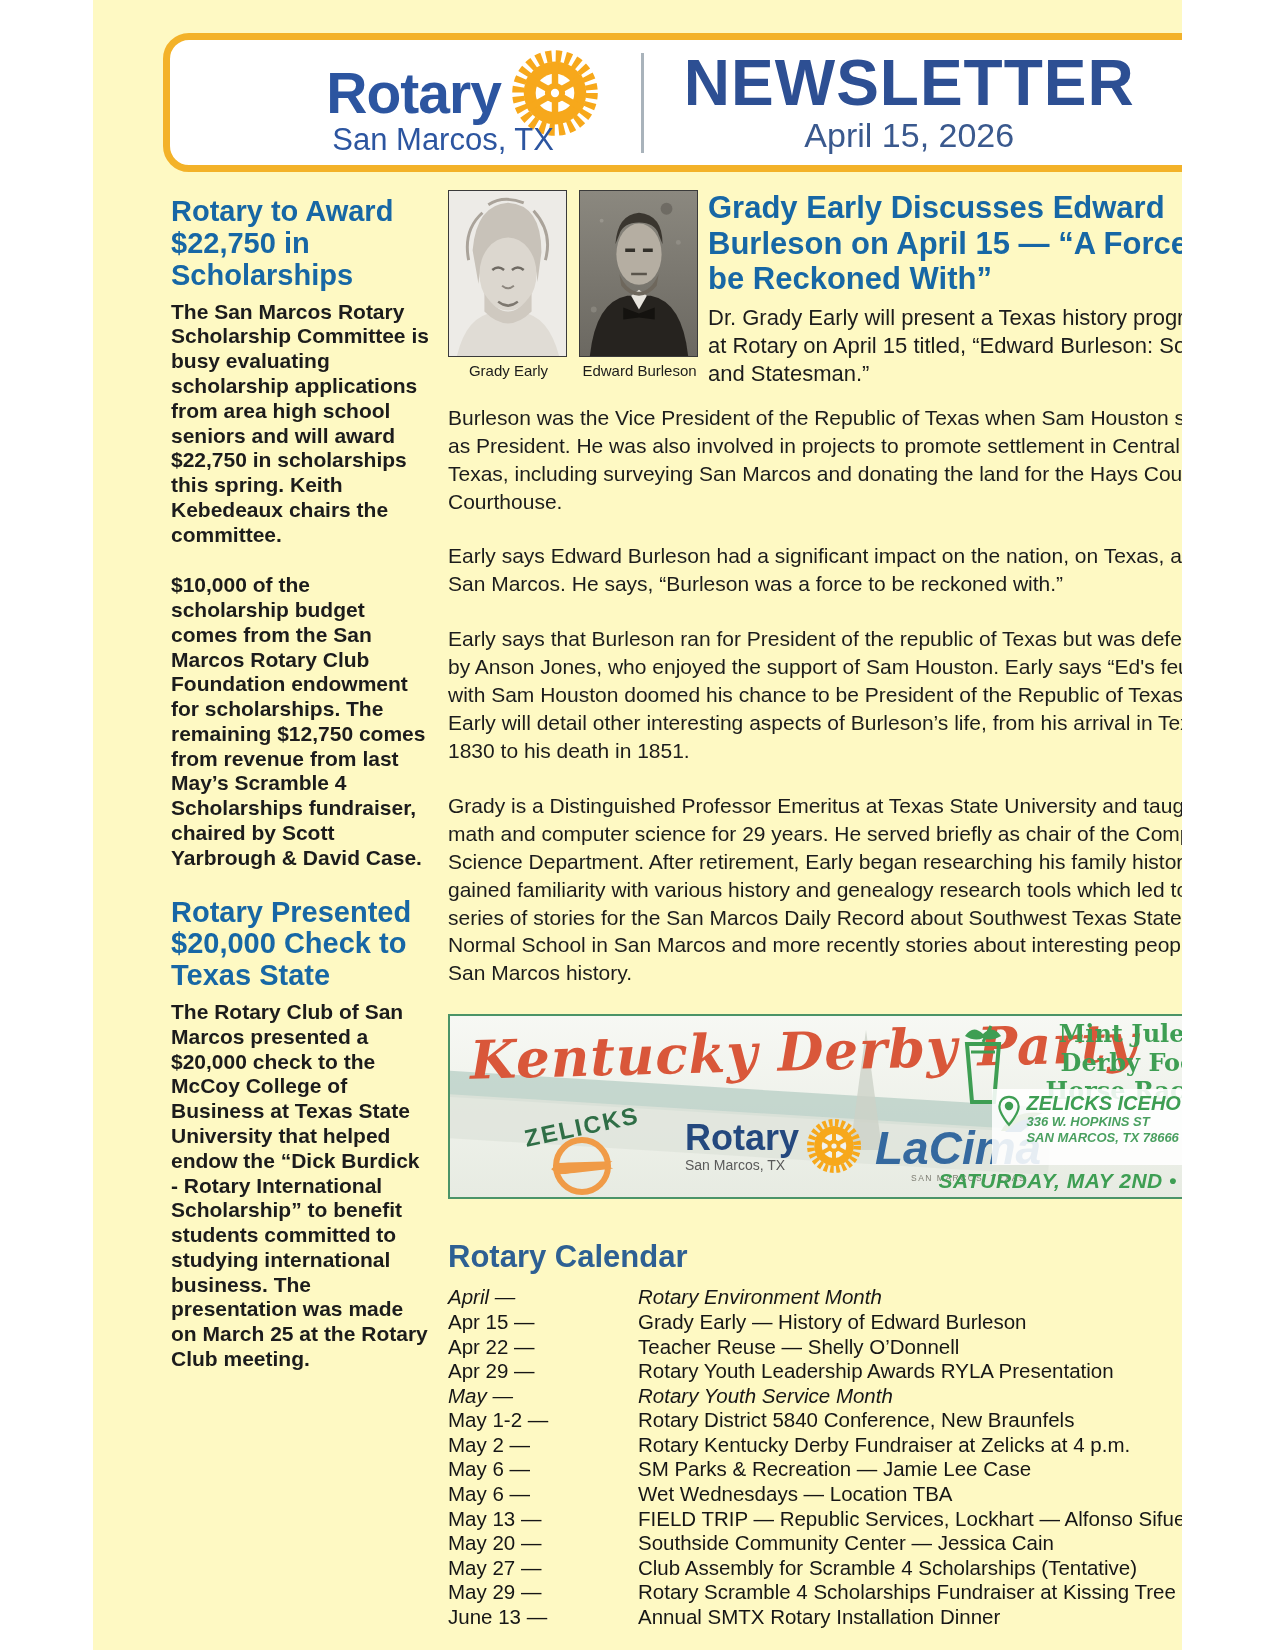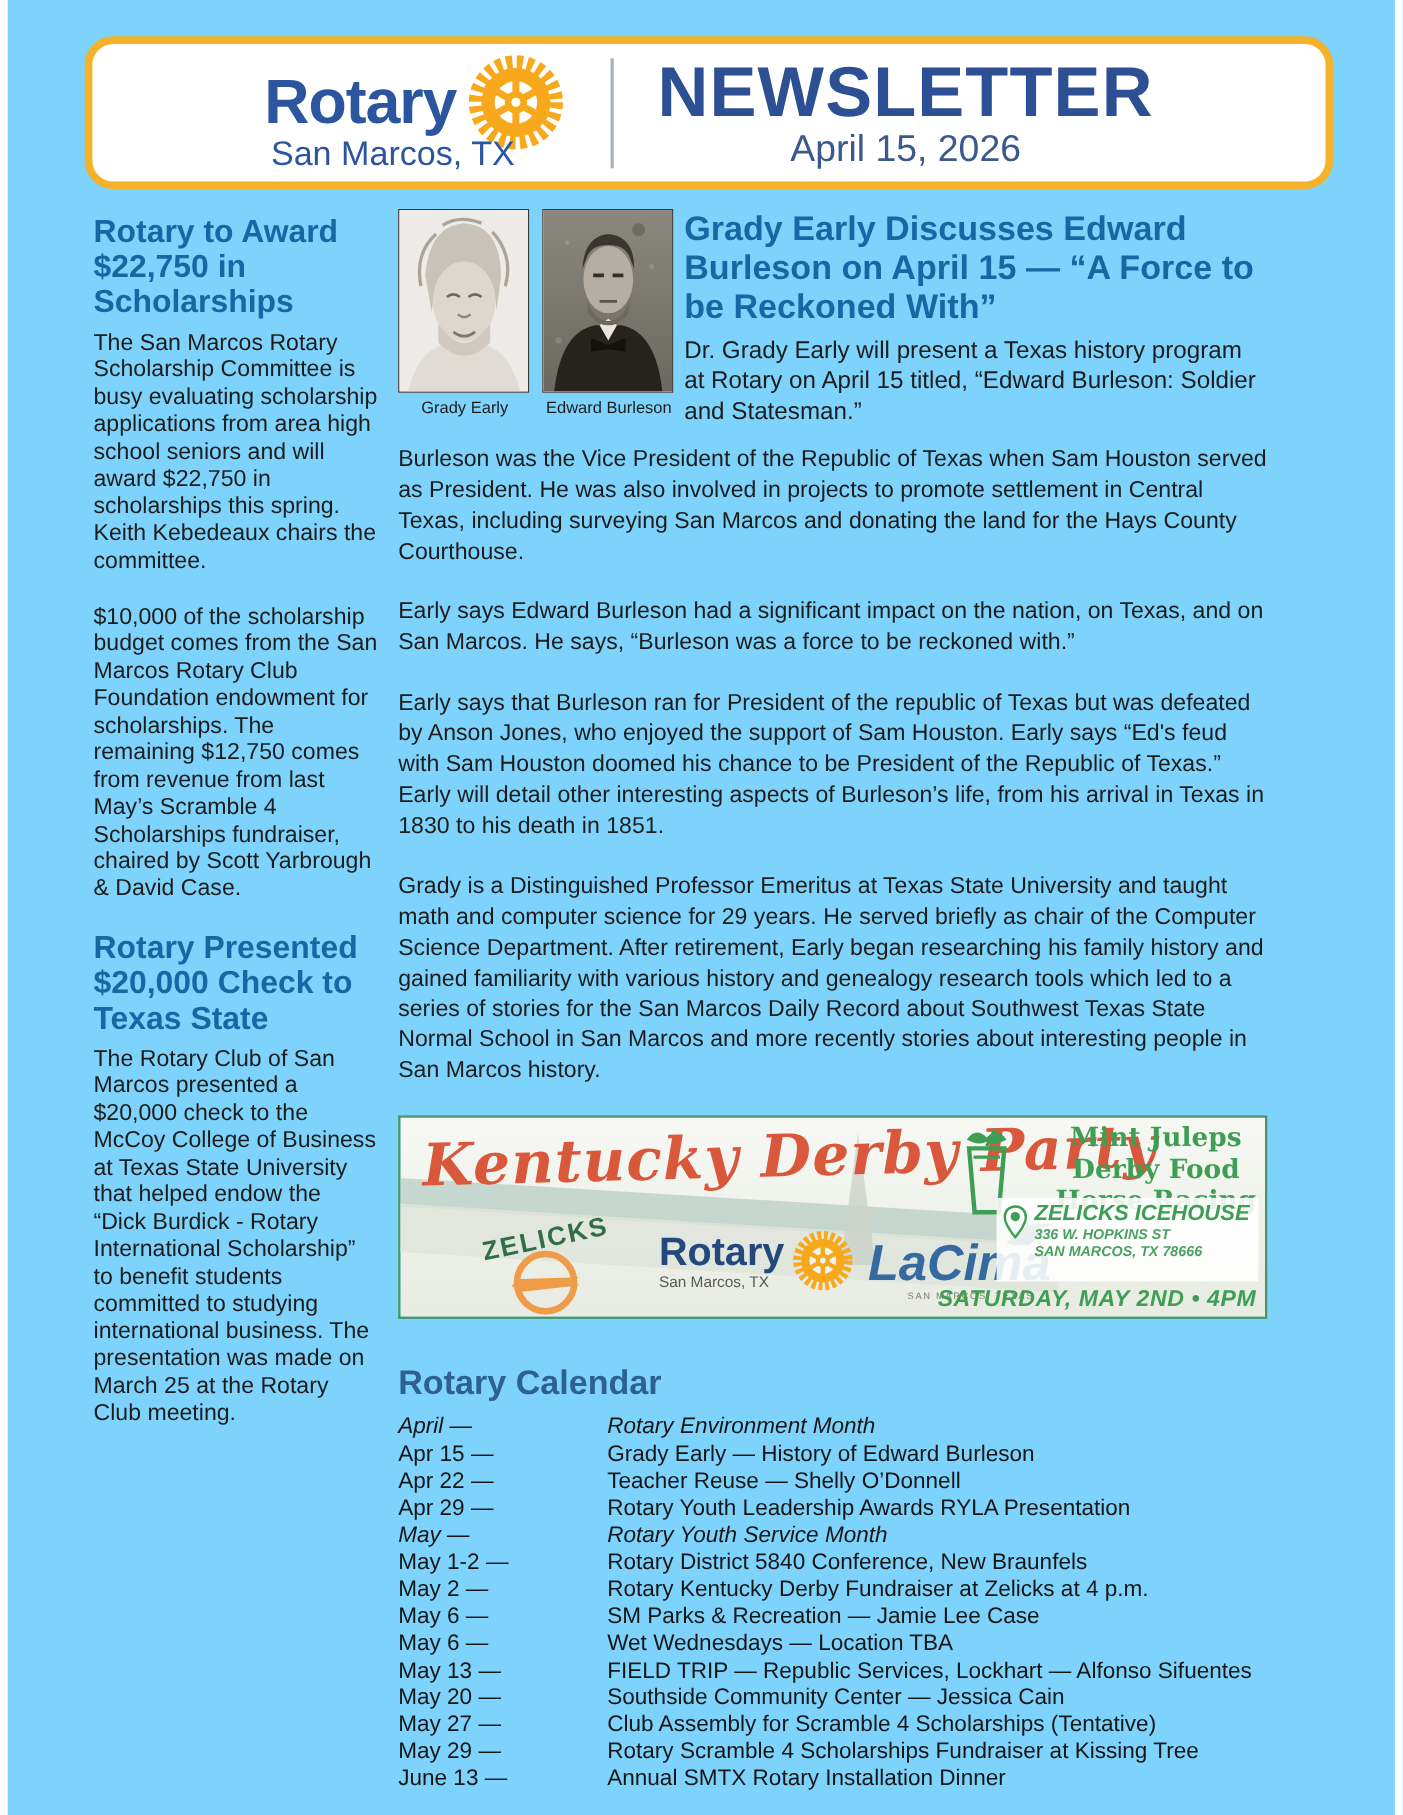--- a/index.html
+++ b/index.html
@@ -1,39 +1,39 @@
 <!DOCTYPE html>
 <html><head>
 <meta charset="utf-8">
 <style>
   * { box-sizing: border-box; }
   html, body { margin: 0; padding: 0; background: #ffffff; }
   body { font-family: "Liberation Sans", "DejaVu Sans", sans-serif; color: #1c1c1c; }
-  .page { position: relative; width: 1261px; height: 1650px; margin: 0 auto; background: #7dd3fc; overflow: hidden; }
+  .page { position: relative; width: 1089px; height: 1650px; margin: 0 auto; background: #fef9c3; overflow: hidden; }
 
   
   .header-box {
     position: absolute; left: 70px; top: 33px; width: 1135px; height: 139px;
     border: 7px solid #f3b229; border-radius: 26px; background: #fff;
     display: flex; align-items: center; justify-content: center; gap: 40px;
   }
   .brand { display: flex; flex-direction: column; align-items: center; }
   .brand-row { display: flex; align-items: center; gap: 8px; }
   .brand-name { font-size: 57px; font-weight: bold; color: #2c55a0; letter-spacing: -1px; line-height: 1; }
   .rotary-gear { width: 92px; height: 92px; }
   .brand-sub { font-size: 31px; color: #2c55a0; margin-top: -16px; align-self: flex-start; margin-left: 6px; line-height: 1.1; }
   .header-divider { width: 3px; height: 100px; background: #a9b3bb; }
   .masthead { display: flex; flex-direction: column; align-items: center; }
   .masthead-title { font-size: 64px; font-weight: bold; color: #2d4f93; letter-spacing: 1px; line-height: 1; }
   .masthead-date { font-size: 34px; color: #3a598e; margin-top: 2px; line-height: 1.1; }
 
   
   .left-col { position: absolute; left: 78px; top: 196px; width: 258px; }
   .left-col h2 { font-size: 29px; line-height: 1.1; color: #1767a5; margin: 0 0 8px 0; font-weight: bold; }
-  .left-col p { font-size: 21px; line-height: 1.18; margin: 0 0 26px 0; }
+  .left-col p { font-size: 21px; line-height: 1.18; margin: 0 0 26px 0; font-weight: bold; }
   .left-col .article { margin-bottom: 14px; }
 
   
   .main-col { position: absolute; left: 355px; top: 190px; width: 790px; }
   .photo-row { display: flex; }
   .figures { display: flex; gap: 10px; width: 256px; flex-shrink: 0; }
   .figures figure { margin: 0; width: 121px; }
   .photo-frame { width: 119px; height: 167px; border: 1px solid #3a3a3a; overflow: hidden; background: #ddd; }
   .photo-frame svg { display: block; width: 100%; height: 100%; }
   .figures figcaption { font-size: 15px; text-align: center; margin-top: 5px; color: #1c1c1c; }

